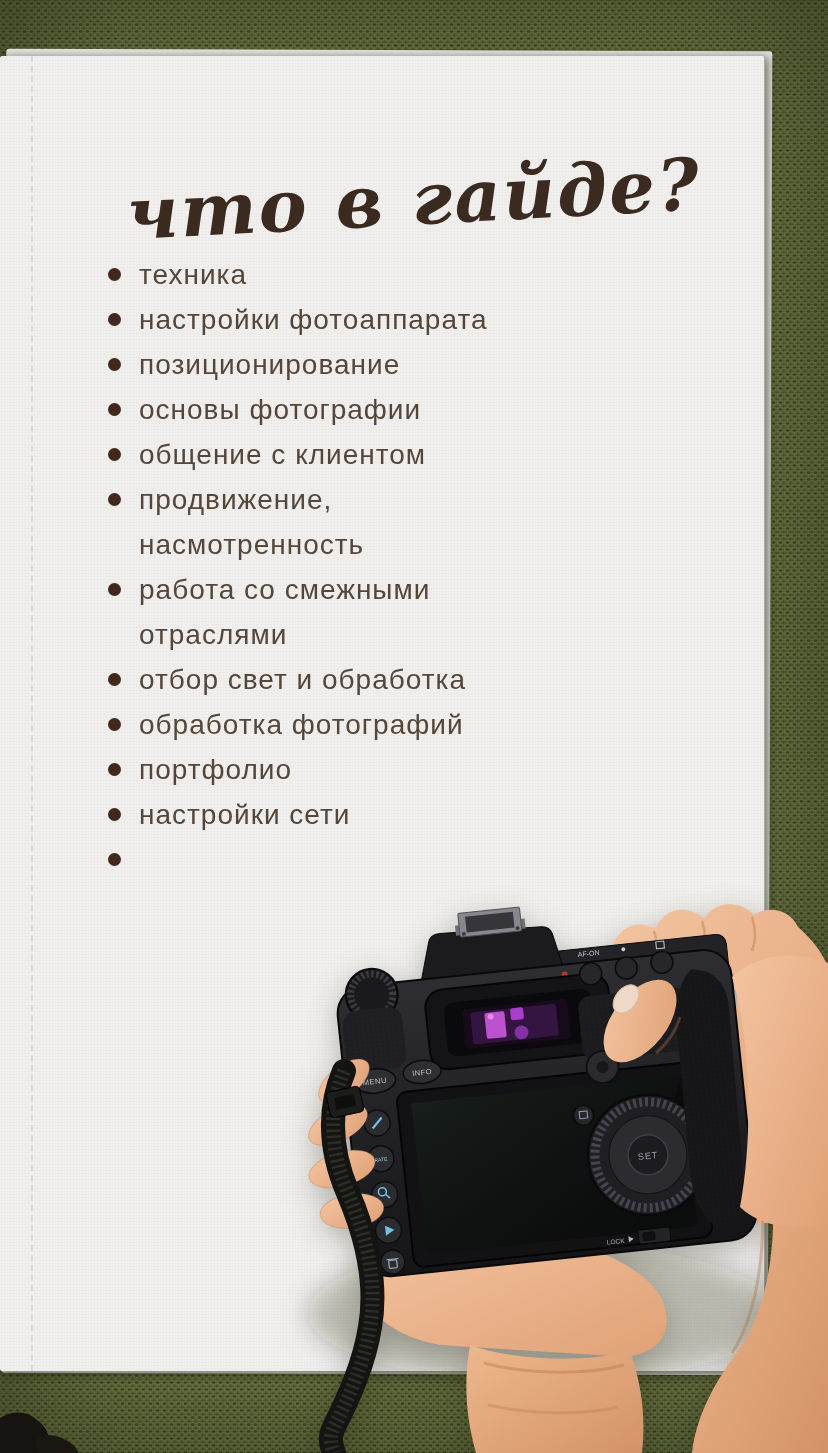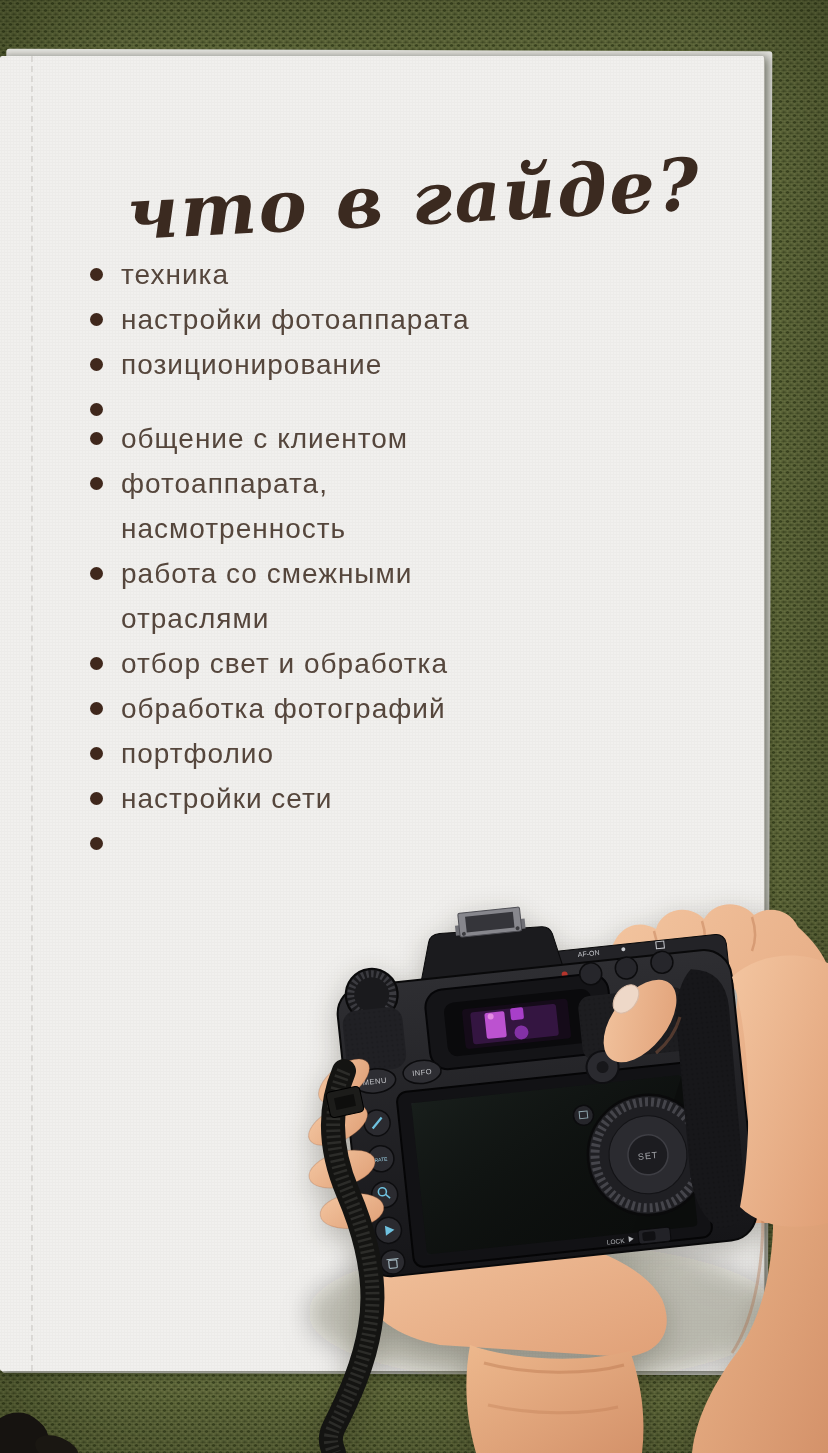--- a/index.html
+++ b/index.html
@@ -33,21 +33,21 @@
     box-shadow:4px 0 9px rgba(20,25,8,.38), 0 5px 10px rgba(20,25,8,.32);
     border-right:1px solid rgba(120,120,108,.55);}
   .perforation{position:absolute;left:31px;top:0;height:100%;width:0;
     border-left:2px dashed rgba(95,88,75,.13);}
 
   .title{position:absolute;left:0;top:54px;width:100%;padding-left:64px;box-sizing:border-box;
     text-align:center;font-family:"DejaVu Serif",serif;font-style:italic;
     font-size:72px;line-height:1.2;color:var(--title,#3b2a20);
     transform:rotate(-3deg);letter-spacing:2px;}
 
-  .list{position:absolute;left:90px;top:196px;margin:0;padding:0;list-style:none;}
+  .list{position:absolute;left:108px;top:196px;margin:0;padding:0;list-style:none;}
   .li{display:flex;align-items:flex-start;}
   .dot{width:13px;height:13px;border-radius:50%;background:var(--bullet,#40281c);
     margin:16px 18px 0 0;flex:0 0 13px;}
   .lbl{font-size:28px;line-height:45px;letter-spacing:1px;
     color:var(--text,#55463c);white-space:pre-line;}
 
   .photo{position:absolute;left:288px;top:893px;width:540px;height:560px;
     filter:drop-shadow(0 8px 14px rgba(28,24,12,.28));}
   .photo svg{display:block;width:100%;height:100%;}
   .photo text{font-family:"Liberation Sans",sans-serif;}
@@ -76,28 +76,29 @@
       <li class="li">
           <span class="dot"></span>
           <span class="lbl">настройки фотоаппарата</span>
         </li>
       <li class="li">
           <span class="dot"></span>
           <span class="lbl">позиционирование</span>
         </li>
       <li class="li">
           <span class="dot"></span>
+          <span class="lbl">основы фотографии</span>
         </li>
       <li class="li">
           <span class="dot"></span>
           <span class="lbl">общение с клиентом</span>
         </li>
       <li class="li">
           <span class="dot"></span>
-          <span class="lbl">фотоаппарата,
+          <span class="lbl">продвижение,
 насмотренность</span>
         </li>
       <li class="li">
           <span class="dot"></span>
           <span class="lbl">работа со смежными
 отраслями</span>
         </li>
       <li class="li">
           <span class="dot"></span>
           <span class="lbl">отбор свет и обработка</span>

